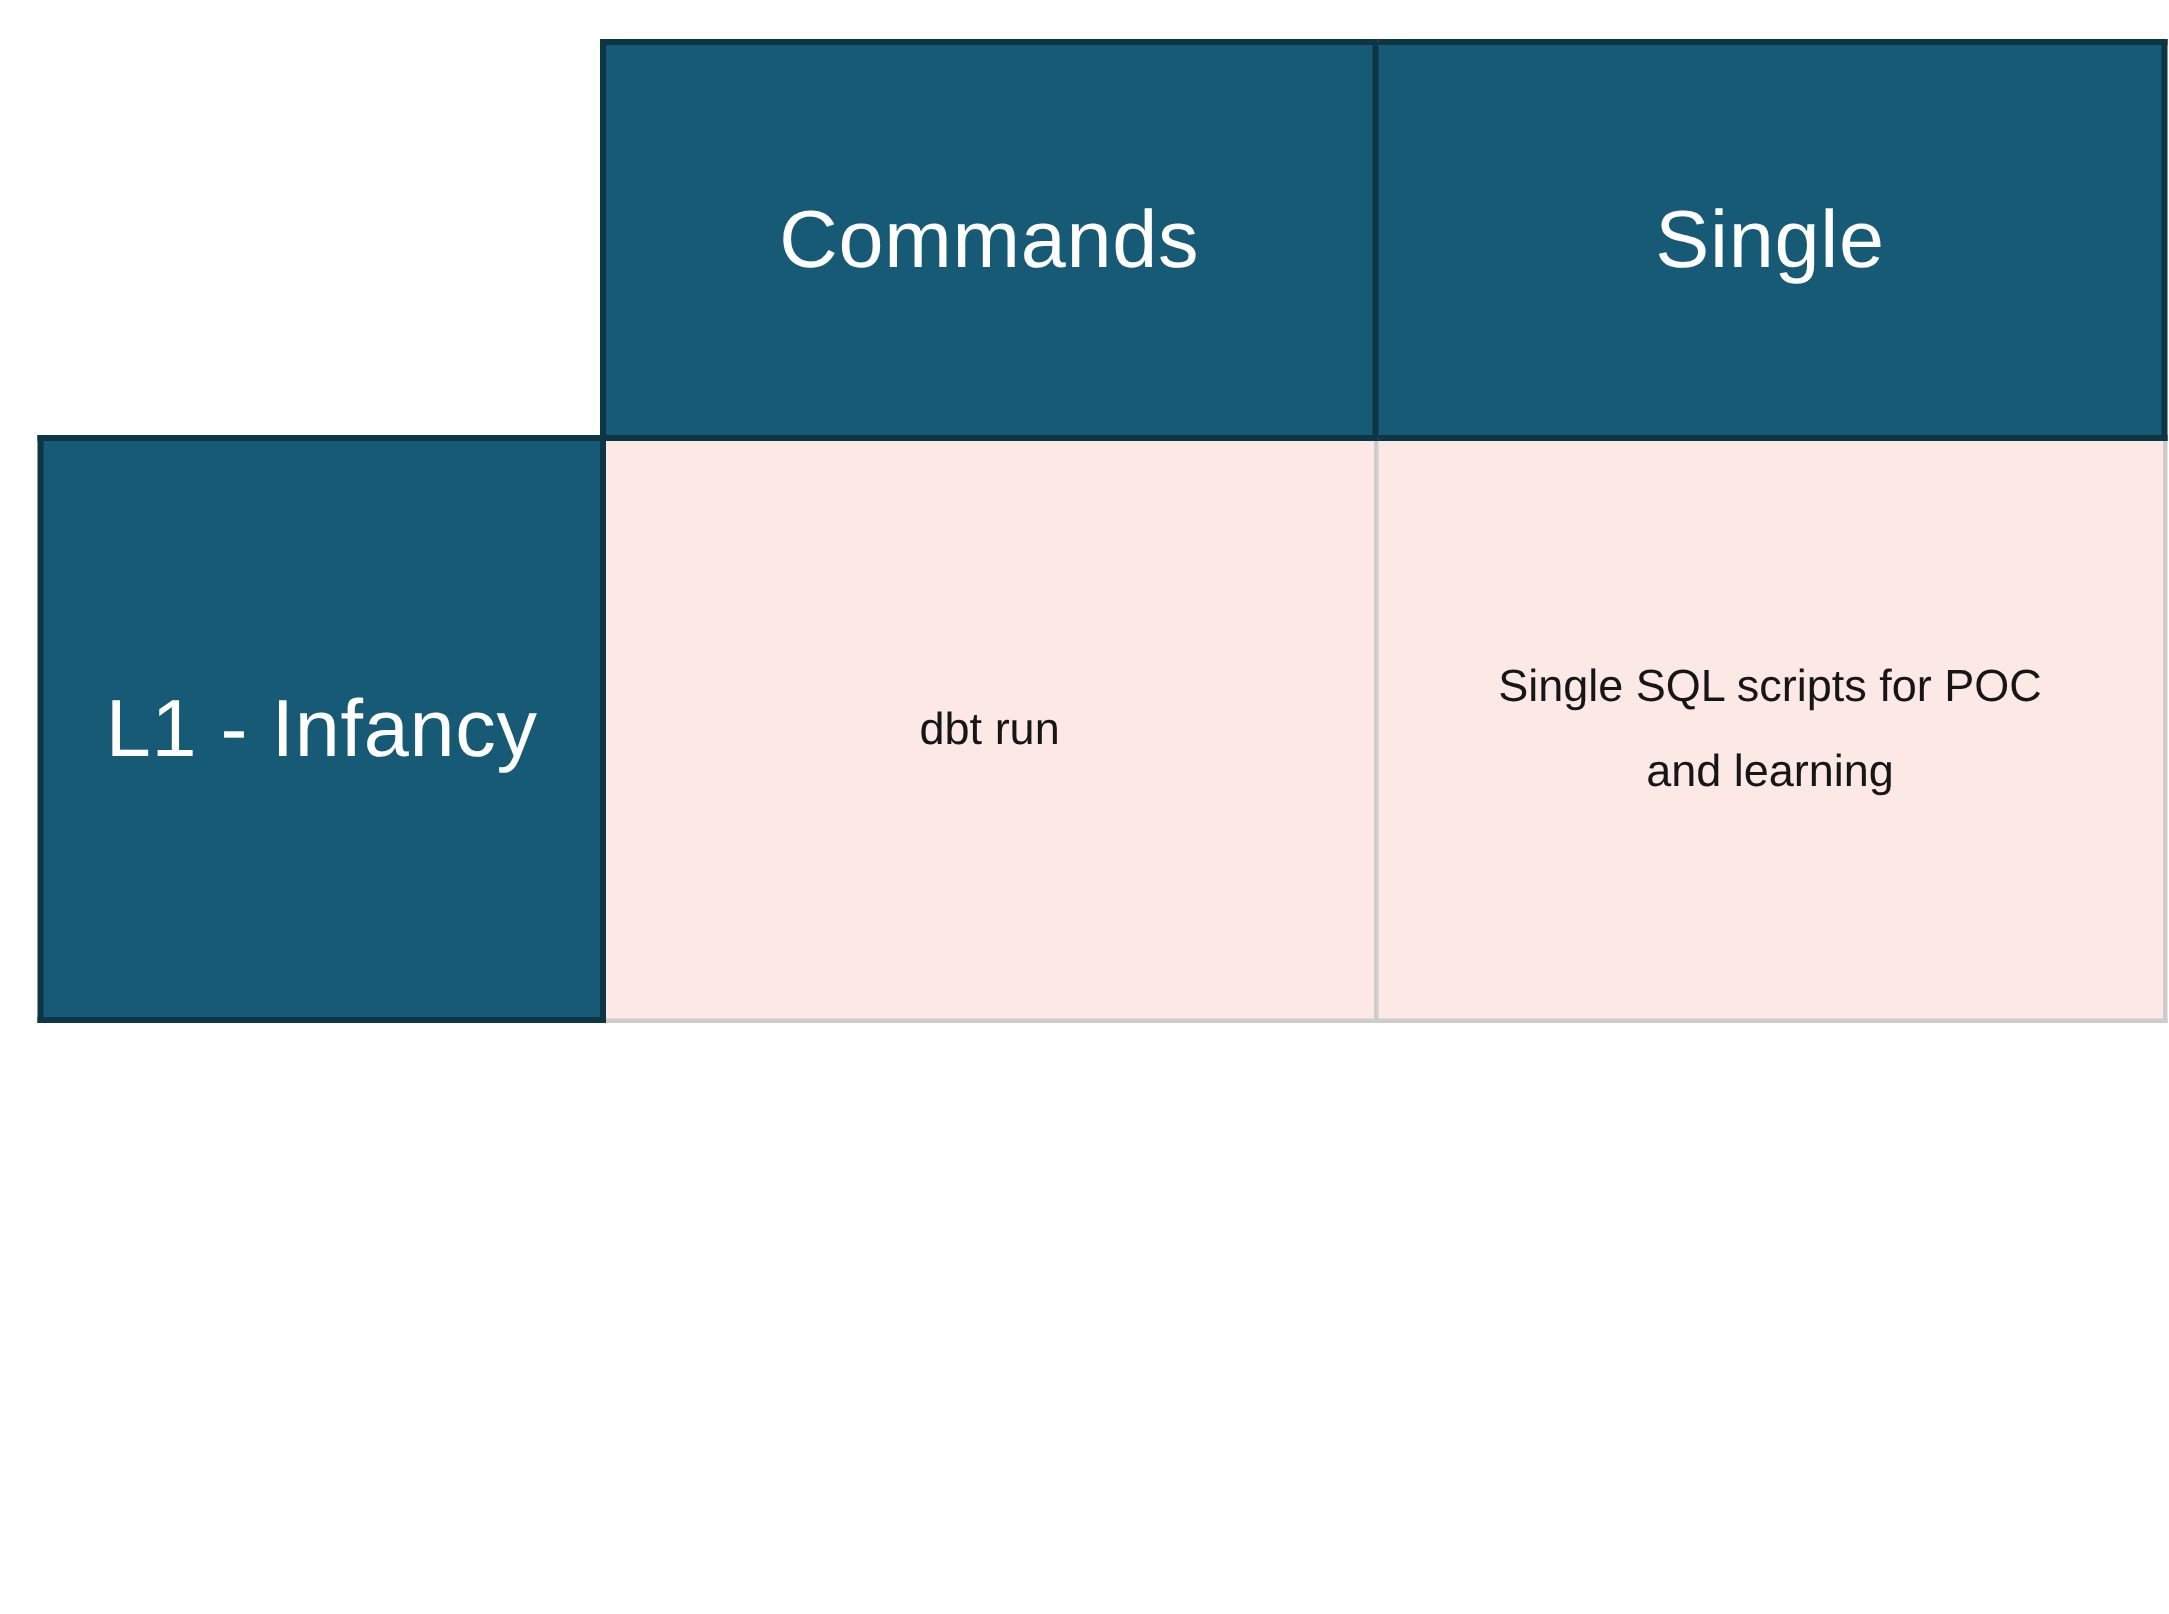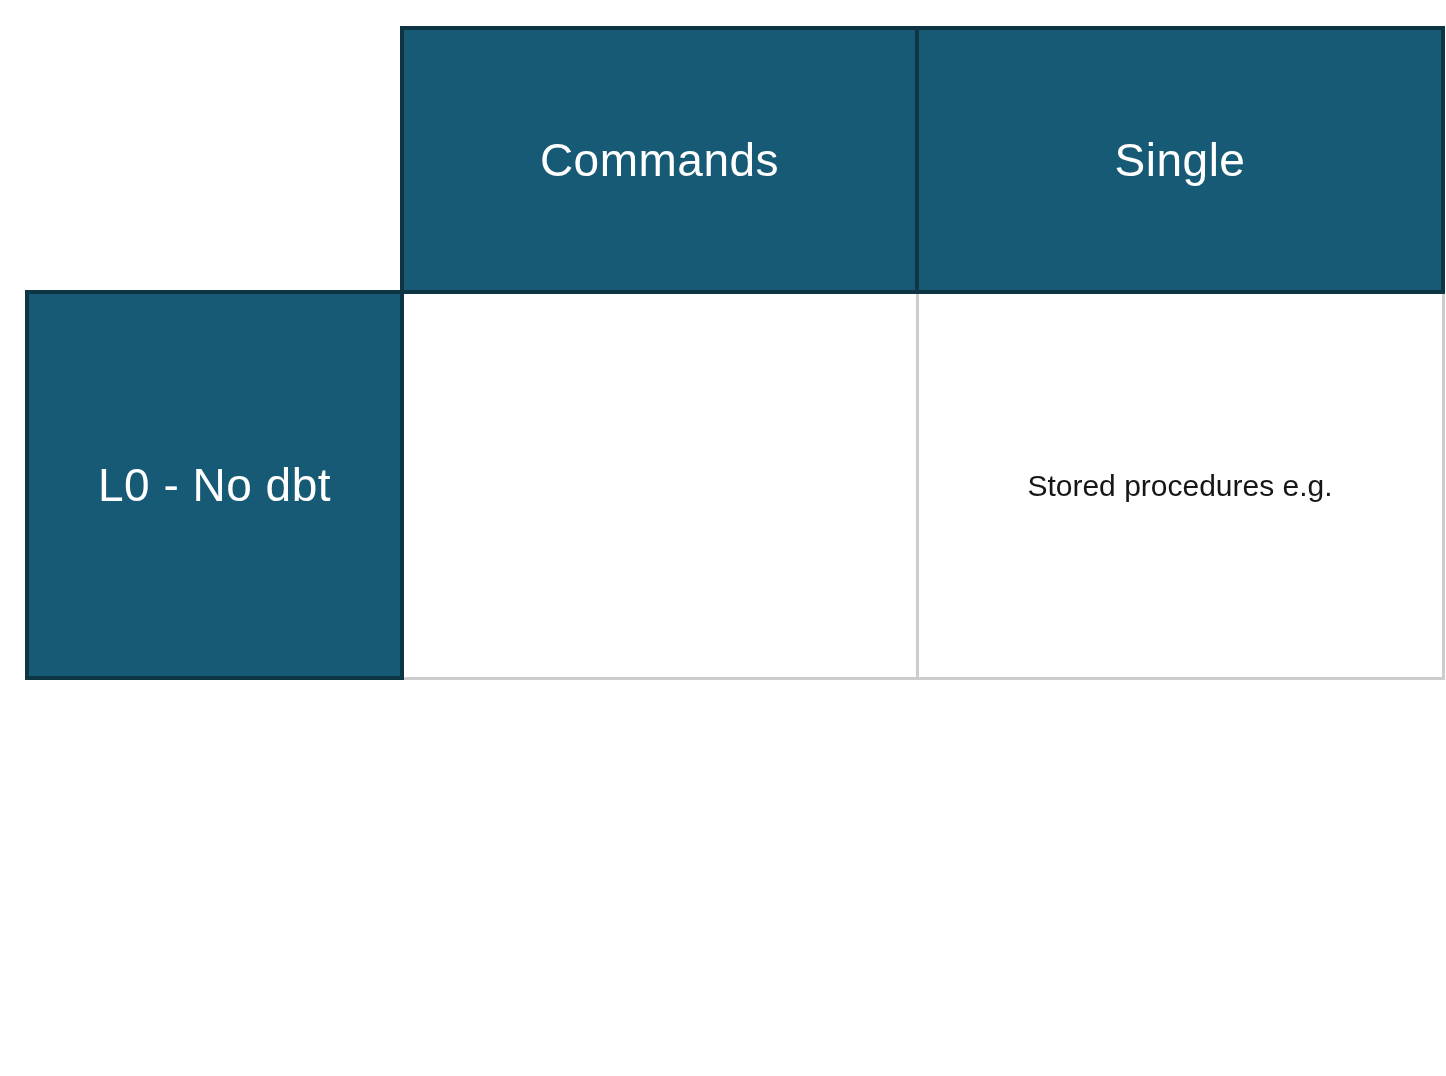--- a/index.html
+++ b/index.html
@@ -26,21 +26,21 @@
   col.c1 { width: 515px; }
   col.c2 { width: 526px; }
   tr.r-head { height: 264px; }
   tr.r-l1  { height: 388px; }
   tr.r-l0  { height: 386px; }
   td { padding: 0; }
   td.th {
     background: #175a75;
     border: 4px solid #0d3544;
     color: #ffffff;
-    font-size: 46px;
+    font-size: 54px;
     font-weight: 400;
     text-align: center;
     vertical-align: middle;
     letter-spacing: 0.5px;
   }
   td.corner {
     background: transparent;
     border: none;
   }
   td.data {
@@ -64,20 +64,23 @@
       <col class="c0">
       <col class="c1">
       <col class="c2">
     </colgroup>
     <tbody>
         <tr class="r-head">
       <td class="corner"></td>
       <td class="th">Commands</td>
       <td class="th">Single</td>
     </tr>
-    <tr class="r-l0">
-      <td class="th">L0 - No dbt</td>
-      <td class="data white"></td>
-      <td class="data white">Stored procedures e.g.</td>
+    <tr class="r-l1">
+      <td class="th">L1 - Infancy</td>
+      <td class="data pink">dbt run</td>
+      <td class="data pink">
+        <div>Single SQL scripts for POC</div>
+        <div>and learning</div>
+      </td>
     </tr>
   </tbody>
     </table>
 </div>
 
 </body></html>

